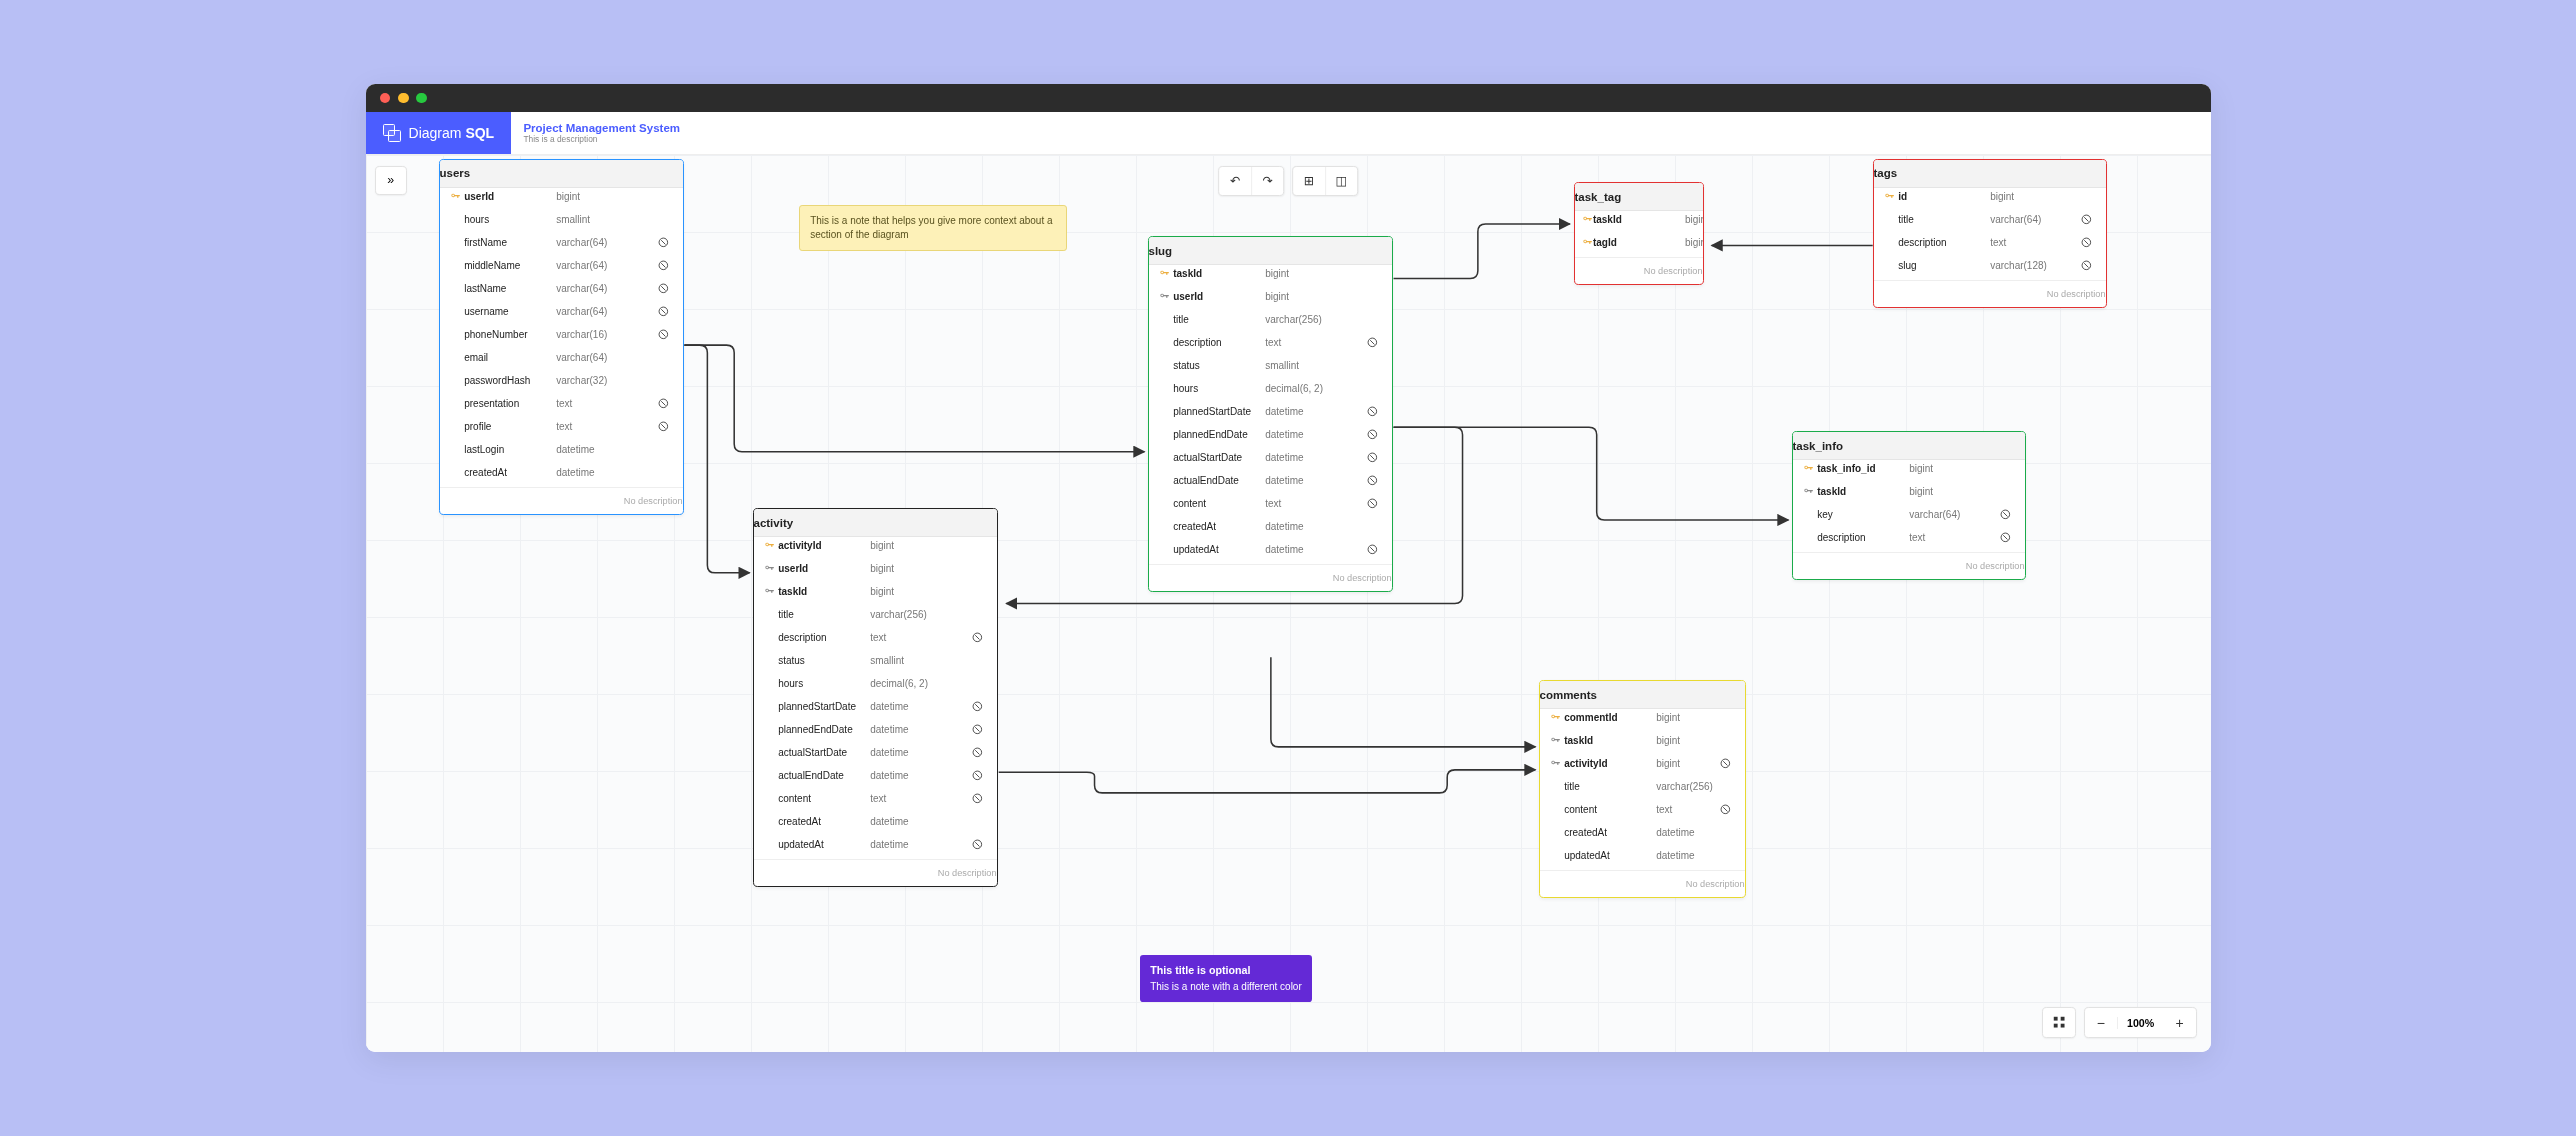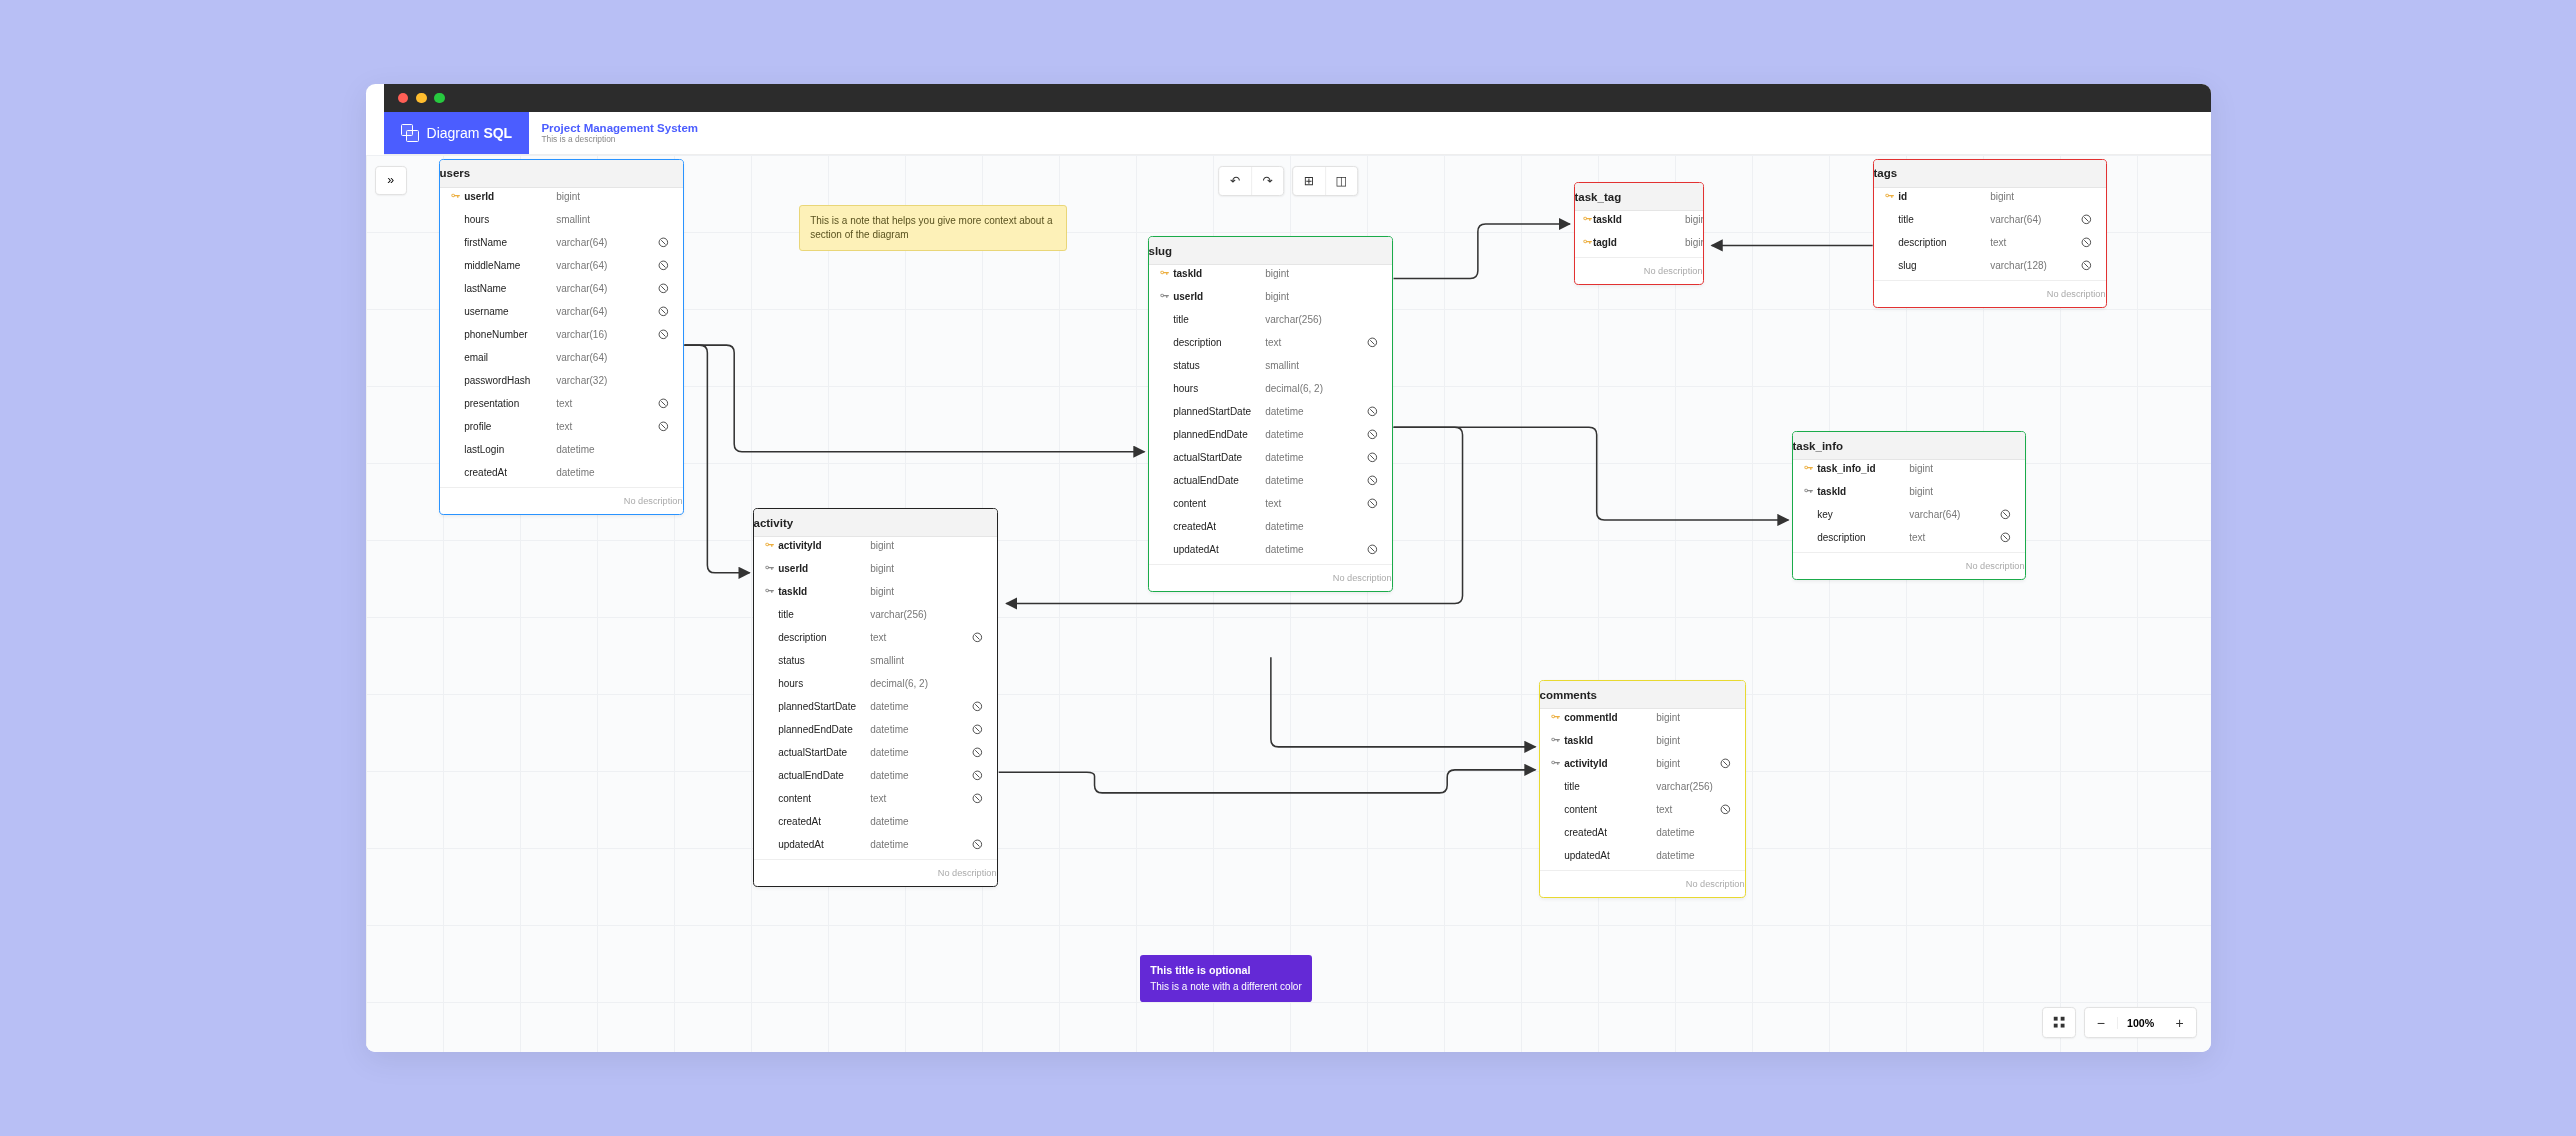--- a/index.html
+++ b/index.html
@@ -13,21 +13,20 @@
   justify-content: center;
 }
 .frame {
   width: 1845px;
   height: 968px;
   border-radius: 9.2px;
   overflow: hidden;
   box-shadow: 0 7.7px 31px rgba(0,0,0,0.08);
   background: #fff;
   position: relative;
-  padding-left: 18px;
 }
 .titlebar {
   height: 28px;
   background: #2c2c2c;
   display: flex;
   align-items: center;
   padding-left: 14px;
   gap: 7.7px;
 }
 .tl-dot { width: 10.7px; height: 10.7px; border-radius: 50%; }

